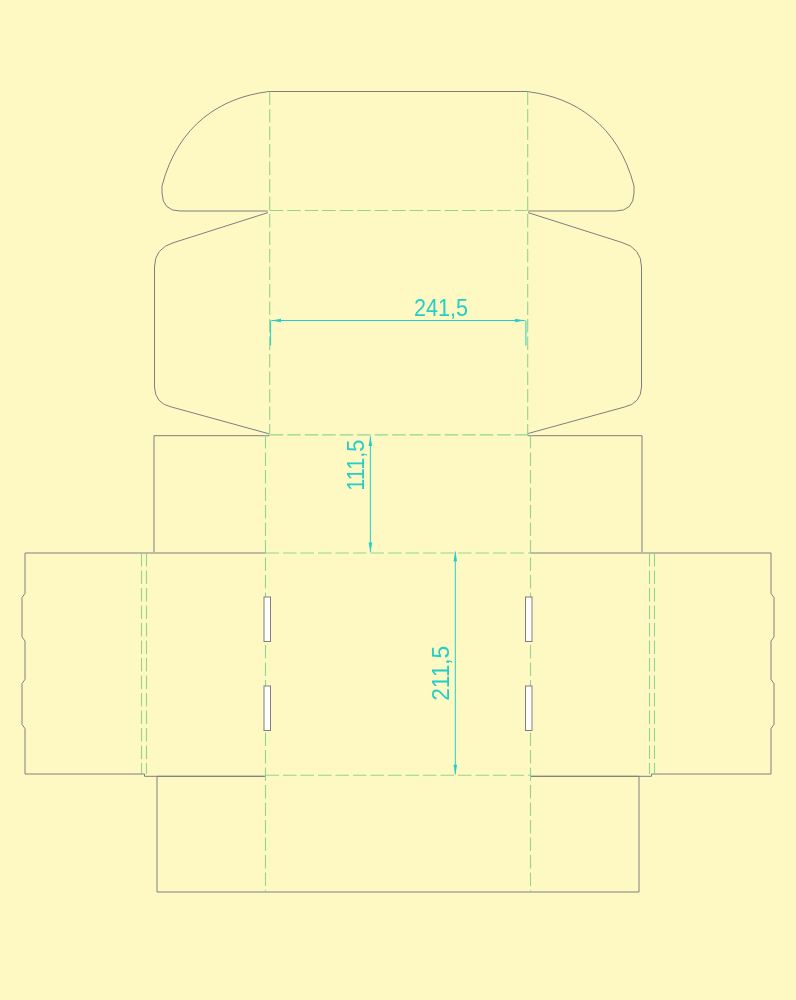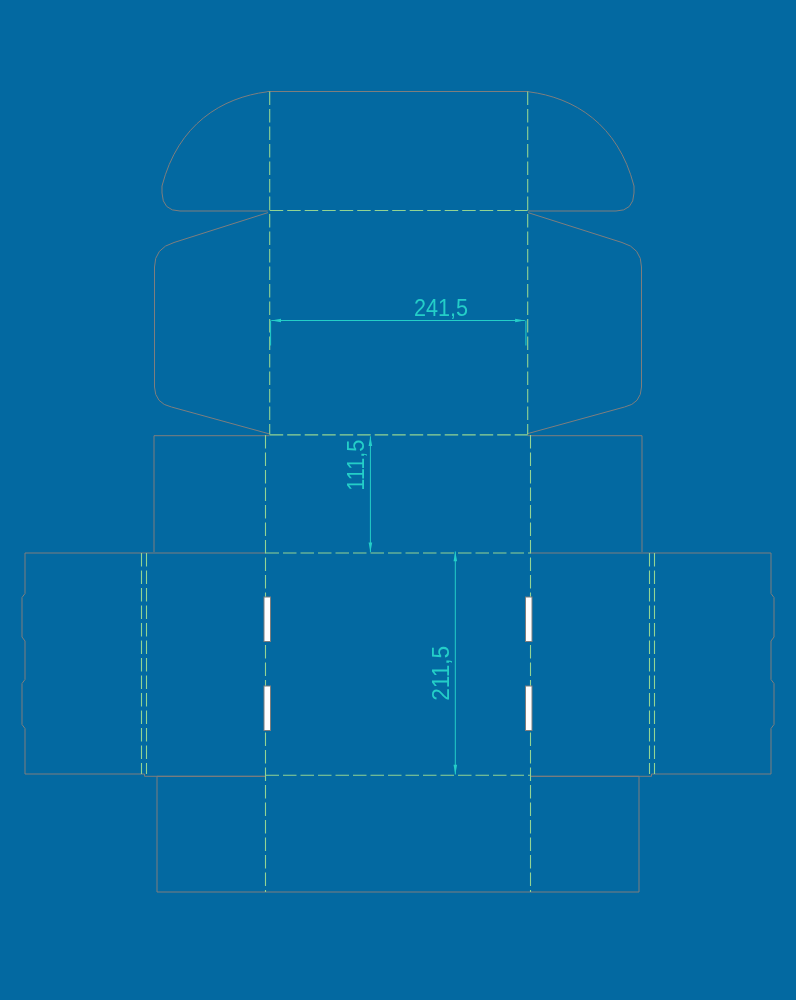--- a/index.html
+++ b/index.html
@@ -1,16 +1,16 @@
 <!DOCTYPE html>
 <html><head>
 <meta charset="utf-8">
 <style>
   html,body{margin:0;padding:0;background:#ffffff;}
-  .wrap{width:796px;height:1000px;position:relative;background:#0369a1;overflow:hidden;}
+  .wrap{width:796px;height:1000px;position:relative;background:#fef9c3;overflow:hidden;}
   svg{position:absolute;left:0;top:0;}
   text{font-family:"Liberation Sans", sans-serif;fill:#24cec8;}
 </style>
 </head>
 <body>
 <div class="wrap">
 <svg width="796" height="1000" viewBox="0 0 796 1000">
 <g fill="none" stroke="#7e7e7e" stroke-width="1">
 
   <path d="M267.2,91.5 L528.8,91.5"></path>

